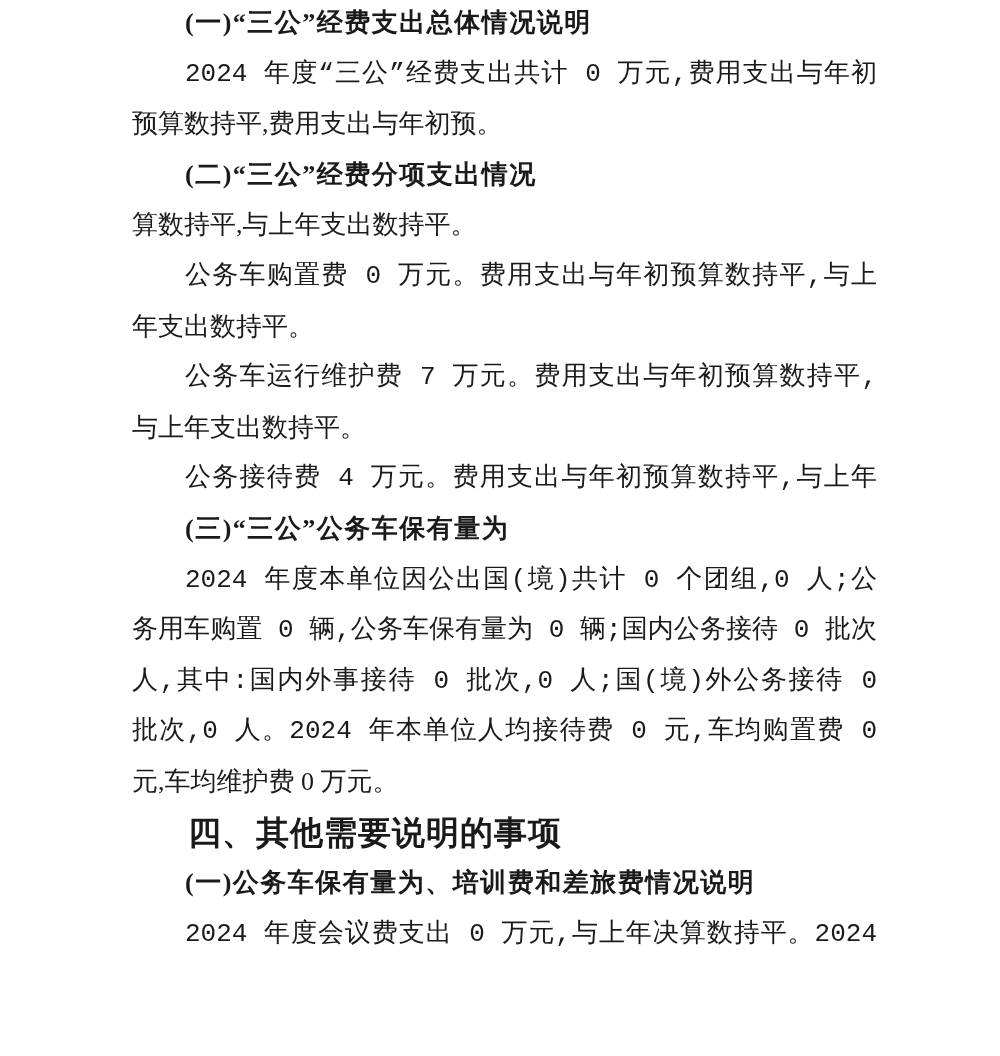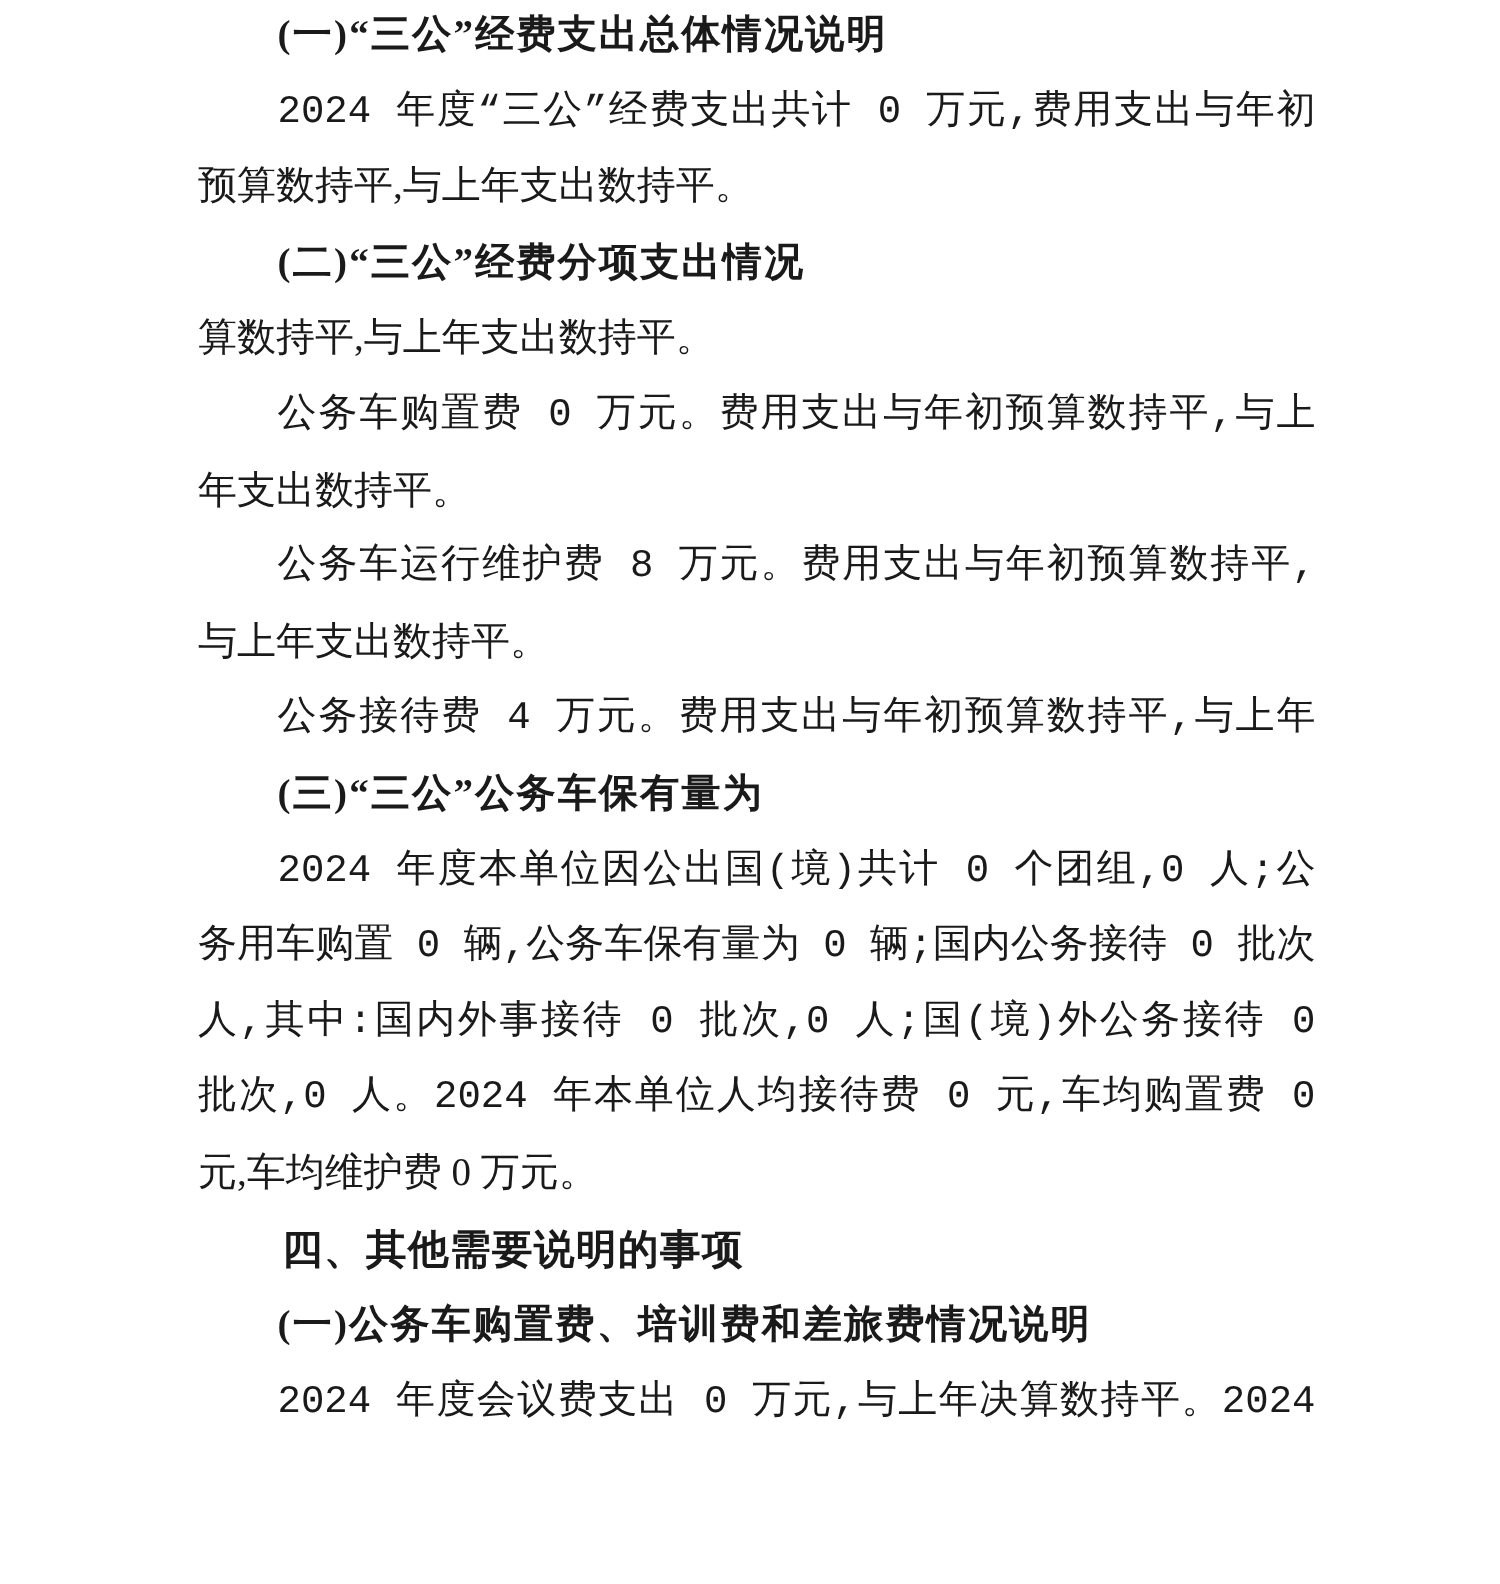--- a/index.html
+++ b/index.html
@@ -43,43 +43,43 @@
   p.indent { text-indent: 53px; }
   
   p.kai {
     font-weight: bold;
     letter-spacing: 1.5px;
   }
   
   p.hei {
     font-family: "Liberation Sans", "DejaVu Sans", sans-serif;
     font-weight: bold;
-    font-size: 27px;
+    font-size: 33px;
     letter-spacing: 1px;
     text-indent: 56px;
   }
 </style>
 </head>
 <body>
 
 <div class="page">
   <div class="textcol">
     <p class="line kai indent">(一)“三公”经费支出总体情况说明</p>
     <p class="line indent fill">2024 年度“三公”经费支出共计 0 万元,费用支出与年初</p>
-    <p class="line">预算数持平,与上年支出数持平。</p>
+    <p class="line">预算数持平,费用支出与年初预。</p>
     <p class="line kai indent">(二)“三公”经费分项支出情况</p>
     <p class="line">算数持平,与上年支出数持平。</p>
     <p class="line indent fill">公务车购置费 0 万元。费用支出与年初预算数持平,与上</p>
     <p class="line">年支出数持平。</p>
-    <p class="line indent fill">公务车运行维护费 8 万元。费用支出与年初预算数持平,</p>
+    <p class="line indent fill">公务车运行维护费 7 万元。费用支出与年初预算数持平,</p>
     <p class="line">与上年支出数持平。</p>
     <p class="line indent fill">公务接待费 4 万元。费用支出与年初预算数持平,与上年</p>
     <p class="line kai indent">(三)“三公”公务车保有量为</p>
     <p class="line indent fill">2024 年度本单位因公出国(境)共计 0 个团组,0 人;公</p>
     <p class="line fill">务用车购置 0 辆,公务车保有量为 0 辆;国内公务接待 0 批次 0</p>
     <p class="line fill">人,其中:国内外事接待 0 批次,0 人;国(境)外公务接待 0</p>
     <p class="line fill">批次,0 人。2024 年本单位人均接待费 0 元,车均购置费 0 万</p>
     <p class="line">元,车均维护费 0 万元。</p>
     <p class="line hei">四、其他需要说明的事项</p>
-    <p class="line kai indent">(一)公务车购置费、培训费和差旅费情况说明</p>
+    <p class="line kai indent">(一)公务车保有量为、培训费和差旅费情况说明</p>
     <p class="line indent fill">2024 年度会议费支出 0 万元,与上年决算数持平。2024 年</p>
   </div>
 </div>
 
 </body></html>

